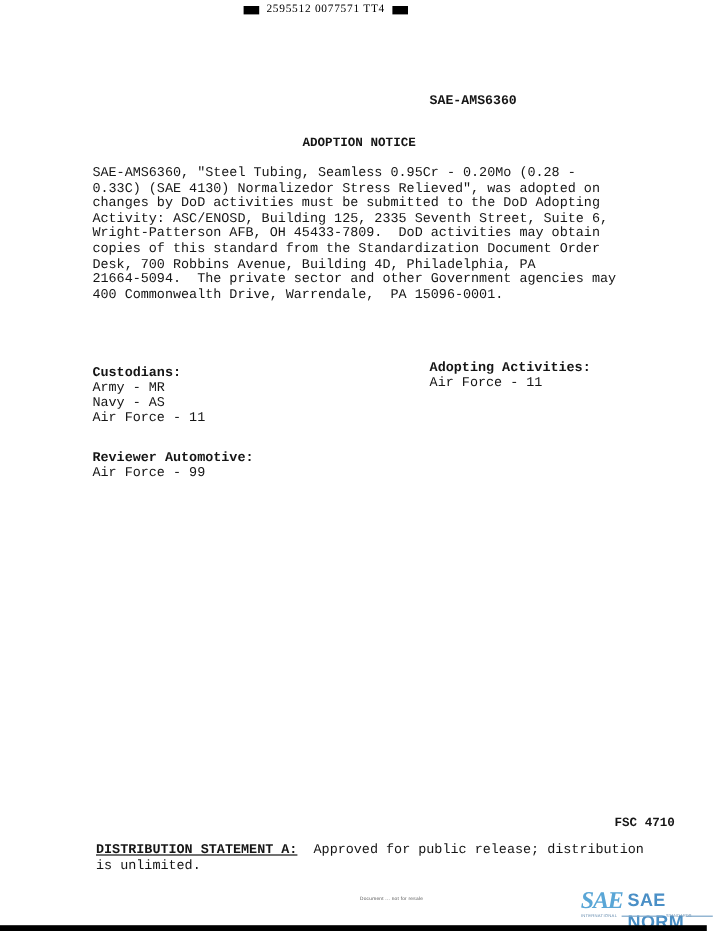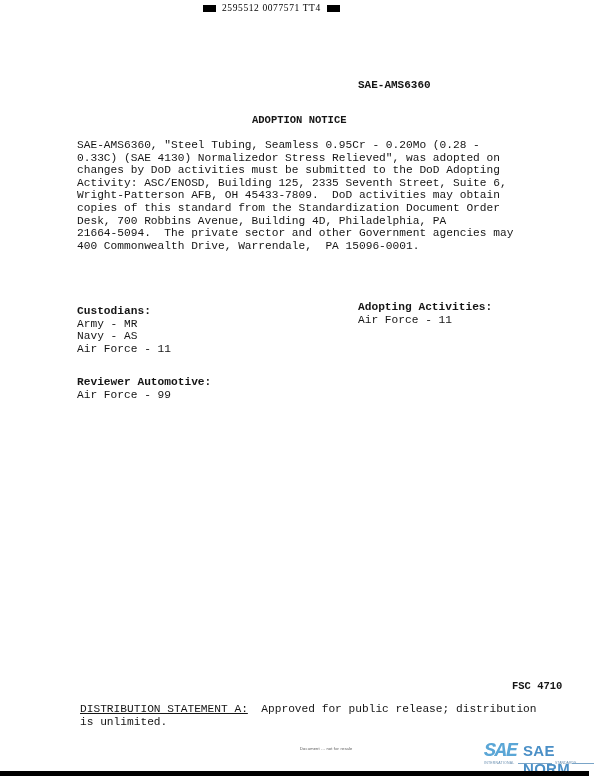--- a/index.html
+++ b/index.html
@@ -72,42 +72,42 @@
       top: 680px;
       left: 512px;
       font-size: 10.5px;
     }
     .dist {
       top: 703px;
       left: 80px;
     }
     .dist .u {
       text-decoration: underline;
-      font-weight: normal;
+      font-weight: bold;
       text-align: center;
     }
     .footnote {
       top: 746px;
       left: 300px;
       font-family: "Liberation Sans", sans-serif;
       font-size: 4px;
       color: #555;
       letter-spacing: 0.2px;
     }
     .logo {
       top: 741px;
       left: 484px;
       width: 110px;
       height: 26px;
     }
     .logo .sae {
       position: absolute;
       left: 0;
       top: 0;
-      font-family: Liberation Mono, monospace;
+      font-family: Liberation Serif, serif;
       font-weight: bold;
       font-style: italic;
       font-size: 20px;
       color: #5aa6d6;
       letter-spacing: -1px;
       line-height: 20px;
     }
     .logo .norm {
       position: absolute;
       left: 39px;

